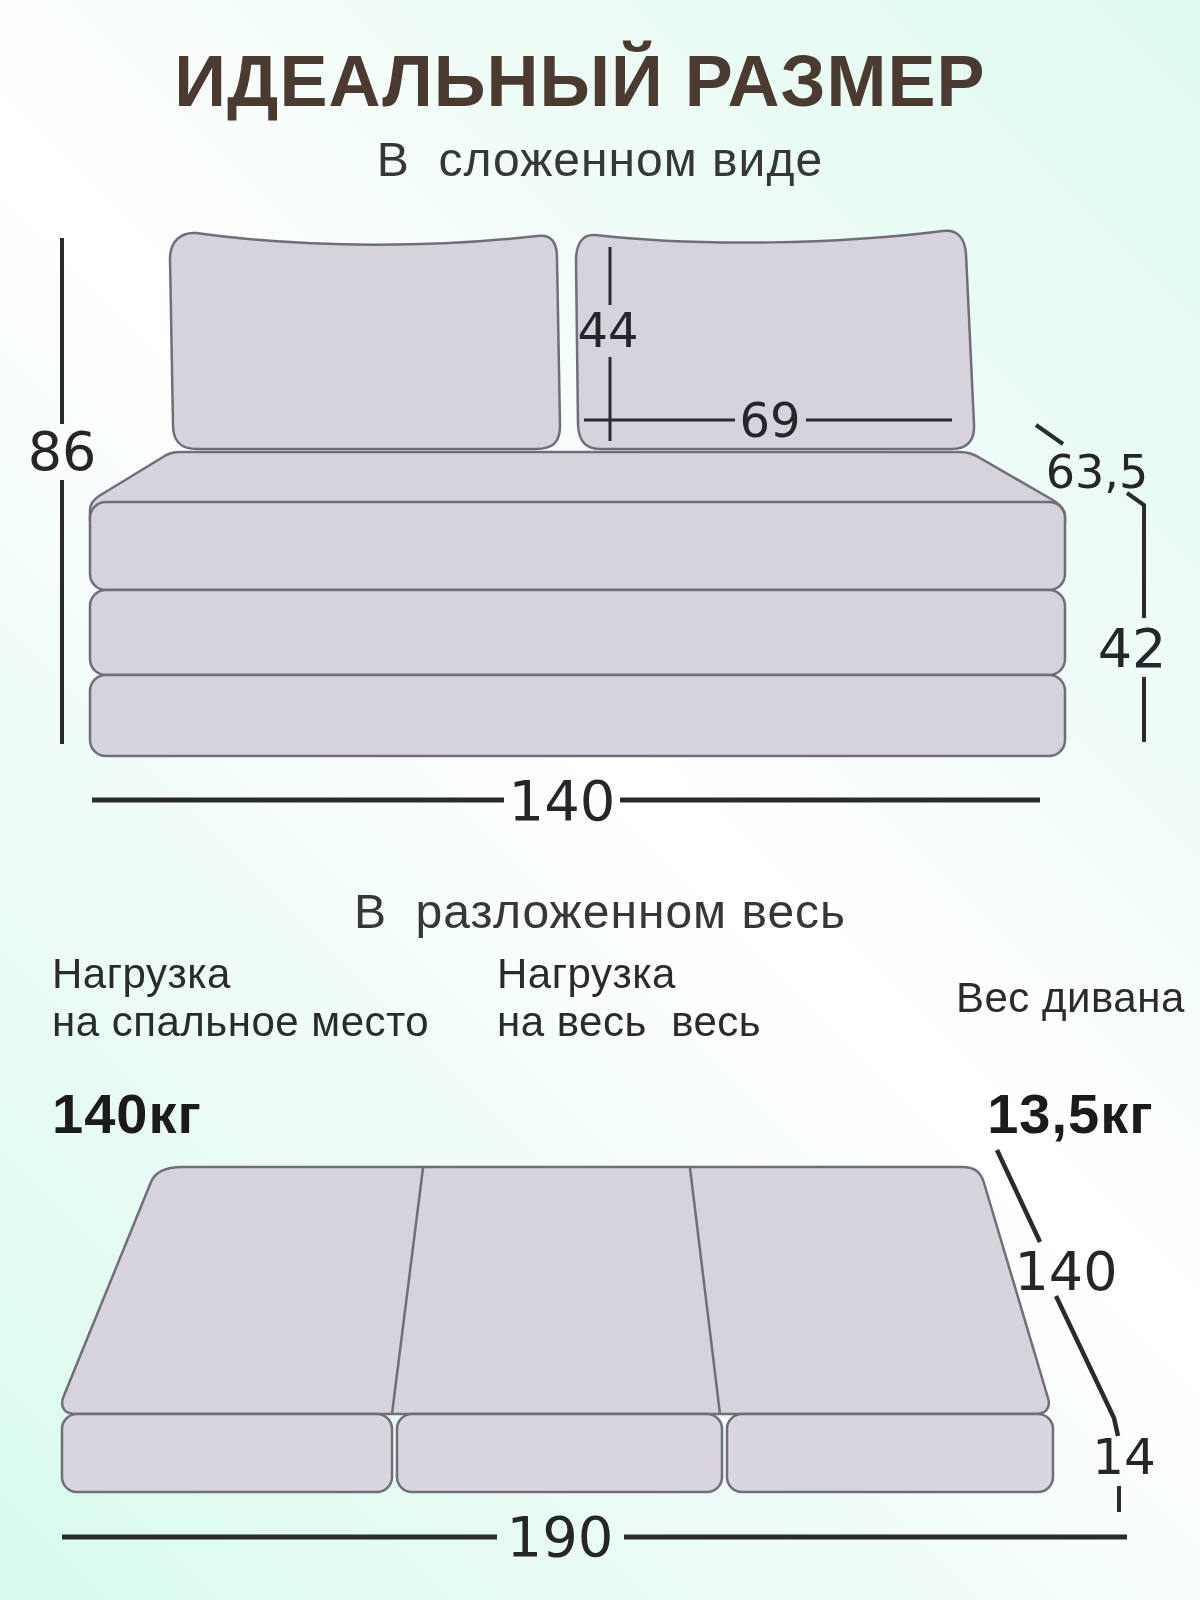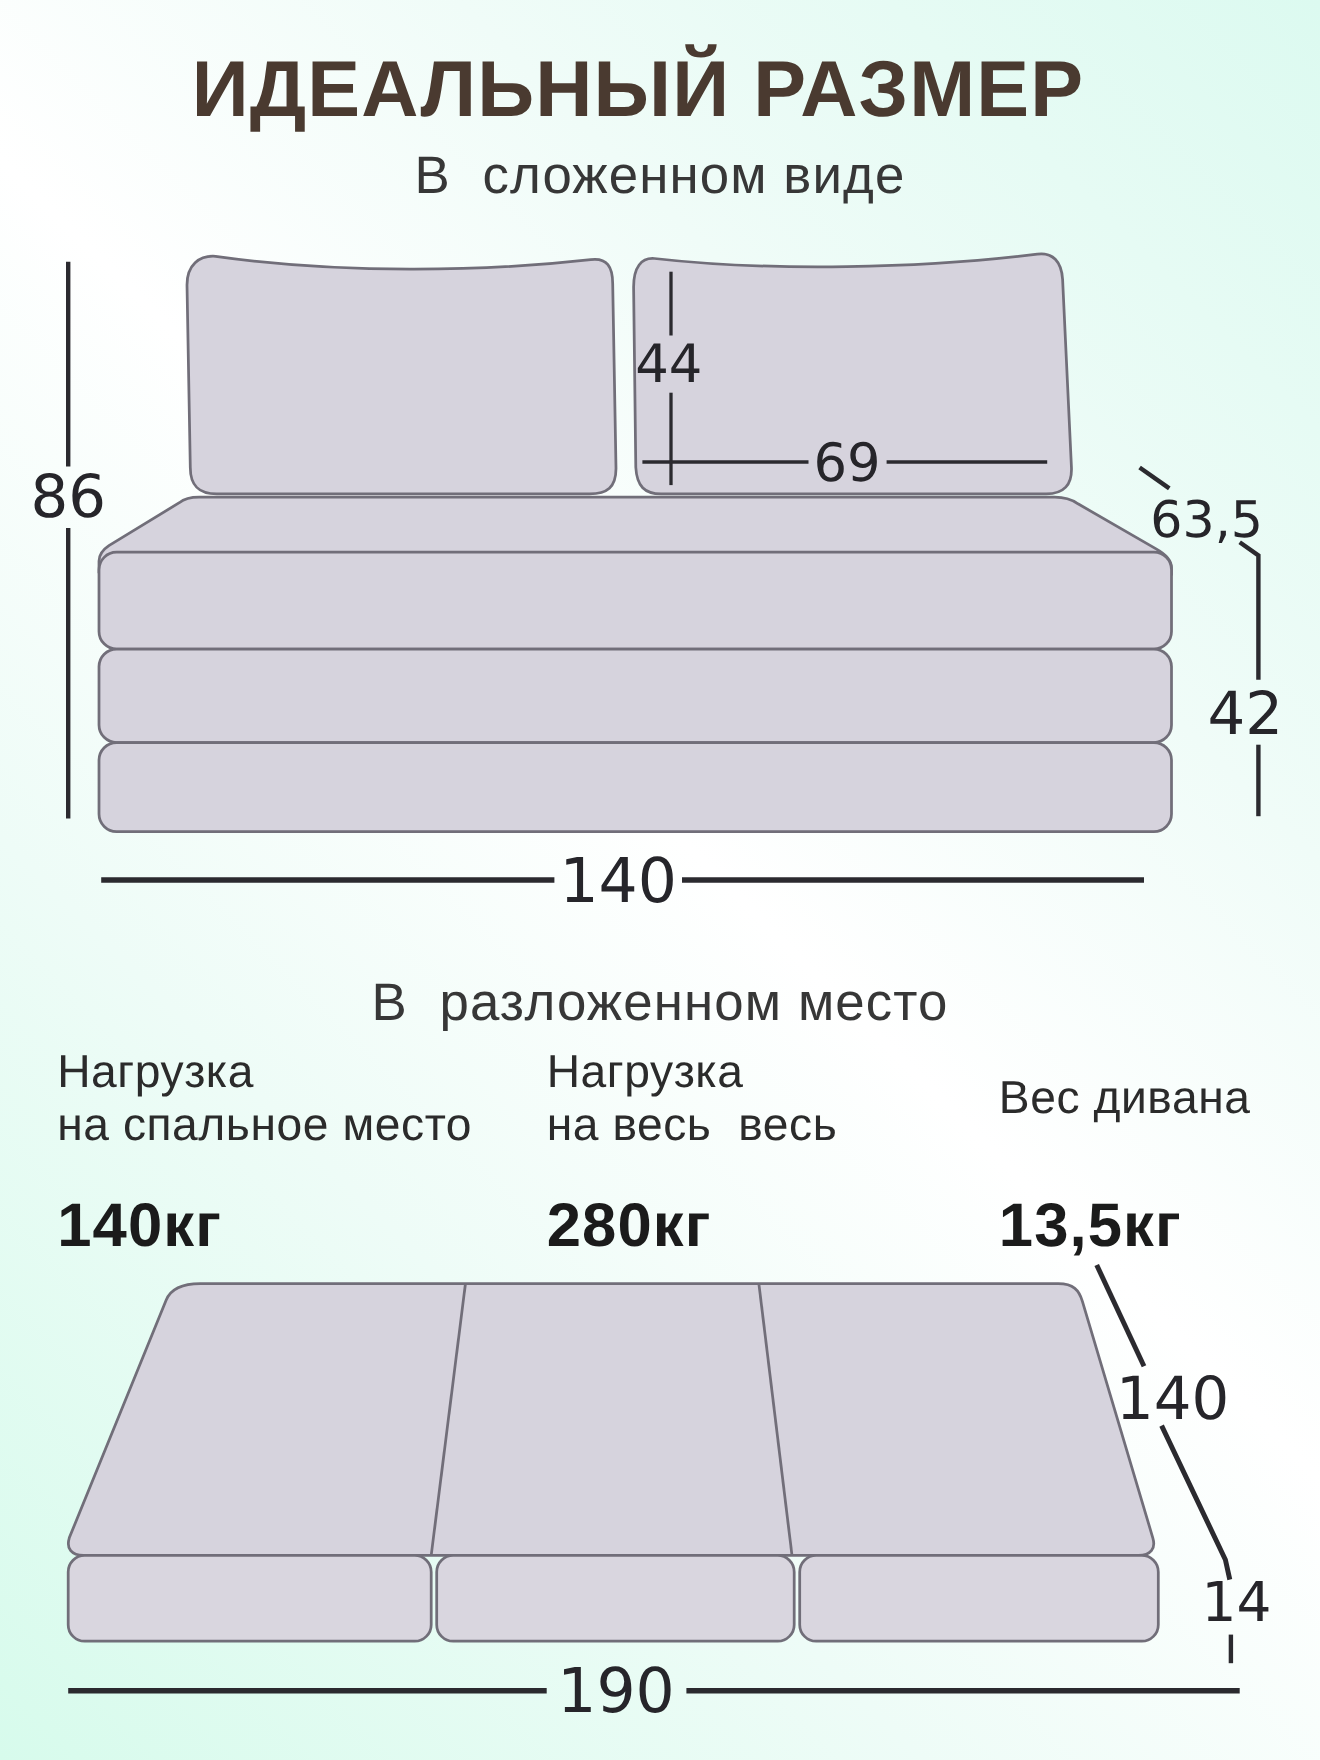--- a/index.html
+++ b/index.html
@@ -23,36 +23,36 @@
   .logo text{font-family:"Liberation Serif",serif;font-weight:bold;font-size:43px;fill:#ed1c24;}
   .diagram{position:absolute;left:0;top:0;}
   .shape{fill:#d6d3dd;stroke:#716e79;stroke-width:2.5px;}
   .shape-front{fill:#d9d6df;stroke:#716e79;stroke-width:2.5px;}
   .seam{fill:none;stroke:#716e79;stroke-width:2.5px;}
   .dimline{stroke:#2b2a2f;fill:none;}
   .dim{font-family:"DejaVu Sans",sans-serif;fill:#26252a;text-anchor:middle;}
   .spec{position:absolute;top:950px;color:#2b2b2b;}
   .spec-1{left:52px;}
   .spec-2{left:497px;}
-  .spec-3{left:908px;}
+  .spec-3{left:956px;text-align:center;}
   .lblwrap{height:100px;}
   .lbl{font-size:42px;line-height:48px;letter-spacing:.5px;white-space:pre;}
   .spec-3 .lbl{padding-top:24px;}
   .val{font-size:56px;font-weight:bold;margin-top:31px;color:#1b1b1b;letter-spacing:1px;}
 </style>
 </head>
 <body>
 
 <div class="page">
 
   <div class="title">ИДЕАЛЬНЫЙ РАЗМЕР</div>
 
 
   <div class="heading heading-folded">В  сложенном виде</div>
-  <div class="heading heading-unfolded">В  разложенном место</div>
+  <div class="heading heading-unfolded">В  разложенном весь</div>
 
   <svg class="diagram" width="1200" height="1600" viewBox="0 0 1200 1600">
 
     <g>
       <path class="shape" d="M90,520 L90,510 C90,504 93,500 99,496 L163,457 C168,453 174,452 181,452
            L959,452 C967,452 974,454 980,458 L1051,499 C1060,504 1065,510 1065,516 L1065,522 Z"></path>
       <rect class="shape" x="90" y="502" width="975" height="88" rx="16"></rect>
       <rect class="shape" x="90" y="590" width="975" height="85" rx="16"></rect>
       <rect class="shape" x="90" y="675" width="975" height="81" rx="16"></rect>
       <path class="shape" d="M196,233 C310,249 440,247 537,236 C552,234 557,243 557,258 L560,426
@@ -115,21 +115,20 @@
       <div class="lbl">на спальное место</div>
     </div>
     <div class="val">140кг</div>
   </div>
 
   <div class="spec spec-2">
     <div class="lblwrap">
       <div class="lbl">Нагрузка</div>
       <div class="lbl">на весь  весь</div>
     </div>
-    <div class="val">280кг</div>
   </div>
 
   <div class="spec spec-3">
     <div class="lblwrap">
       <div class="lbl">Вес дивана</div>
       <div class="lbl"></div>
     </div>
     <div class="val">13,5кг</div>
   </div>
 

